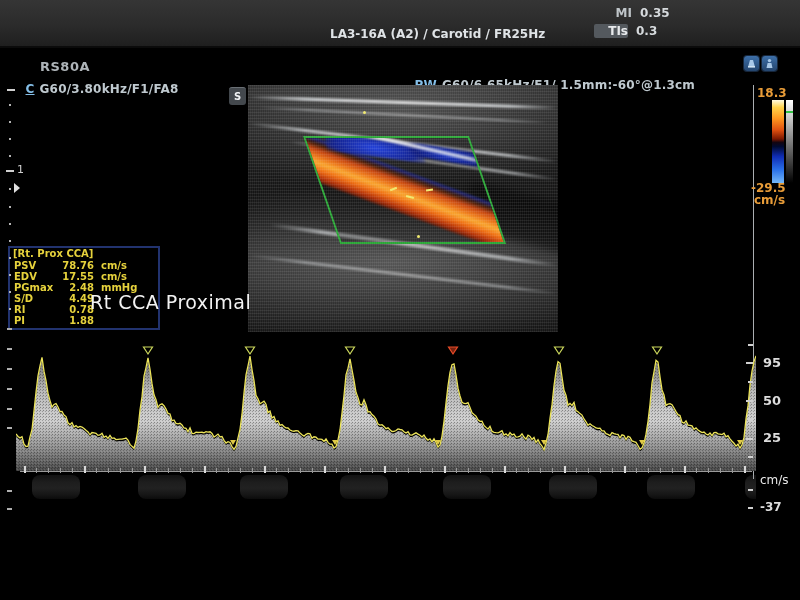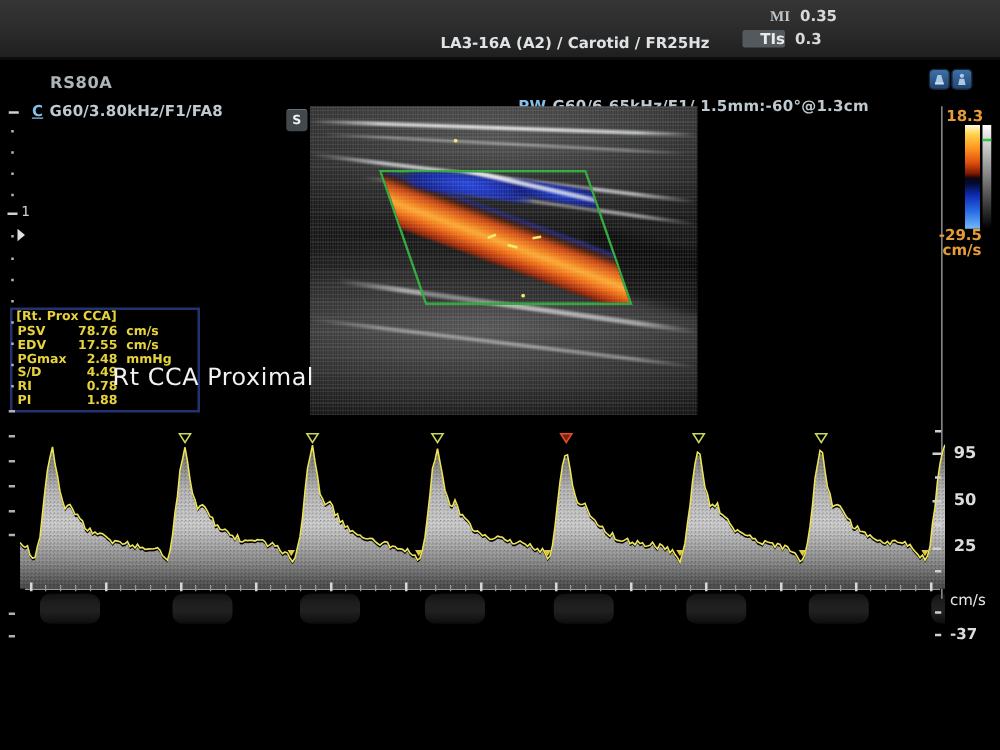--- a/index.html
+++ b/index.html
@@ -4,24 +4,24 @@
 <style>
   html,body{margin:0;padding:0;background:#000;}
   #stage{position:relative;width:800px;height:600px;background:#000;overflow:hidden;
          font-family:"DejaVu Sans", sans-serif; -webkit-font-smoothing:antialiased;}
   .abs{position:absolute;}
   
   .topbar{left:0;top:0;width:800px;height:46px;
           background:linear-gradient(180deg,#353535 0%,#2b2b2b 55%,#1f1f1f 100%);
           border-bottom:2px solid #0b0b0b;}
   .model{left:40px;top:11px;font-size:13px;font-weight:bold;color:#aeb4b8;letter-spacing:.5px;margin-top:48px;}
-  .probe{left:340px;top:27px;width:240px;text-align:center;font-size:12px;font-weight:bold;color:#dfe3e6;}
+  .probe{left:330px;top:27px;width:240px;font-size:12px;font-weight:bold;color:#dfe3e6;}
   .mirow{left:598px;top:6px;display:flex;font-size:12px;font-weight:bold;color:#bfc5c9;}
   .tisrow{left:594px;top:24px;display:flex;font-size:12px;font-weight:bold;color:#bfc5c9;}
-  .milab{width:34px;text-align:right;font-family:Liberation Serif, serif;}
+  .milab{width:34px;text-align:right;}
   .tislab{width:34px;text-align:right;background:#54595e;color:#e8eaec;border-radius:2px;}
   .mival{margin-left:8px;color:#d6dadd;}
   
   .pline{font-size:12px;font-weight:bold;color:#bfc9cf;letter-spacing:.2px;white-space:pre;}
   .modelab{color:#85bfe8;text-decoration:underline;margin-right:5px;cursor:pointer;}
   .miniicon{width:15px;height:15px;border-radius:3px;background:linear-gradient(180deg,#3d6fa8,#24456e);
             display:flex;align-items:center;justify-content:center;cursor:pointer;box-shadow:0 0 0 1px #17273c;}
   
   .bmode{left:248px;top:85px;width:310px;height:247px;overflow:hidden;background:
      radial-gradient(120% 55% at 50% 10%, rgba(255,255,255,.20), rgba(255,255,255,0) 60%),

